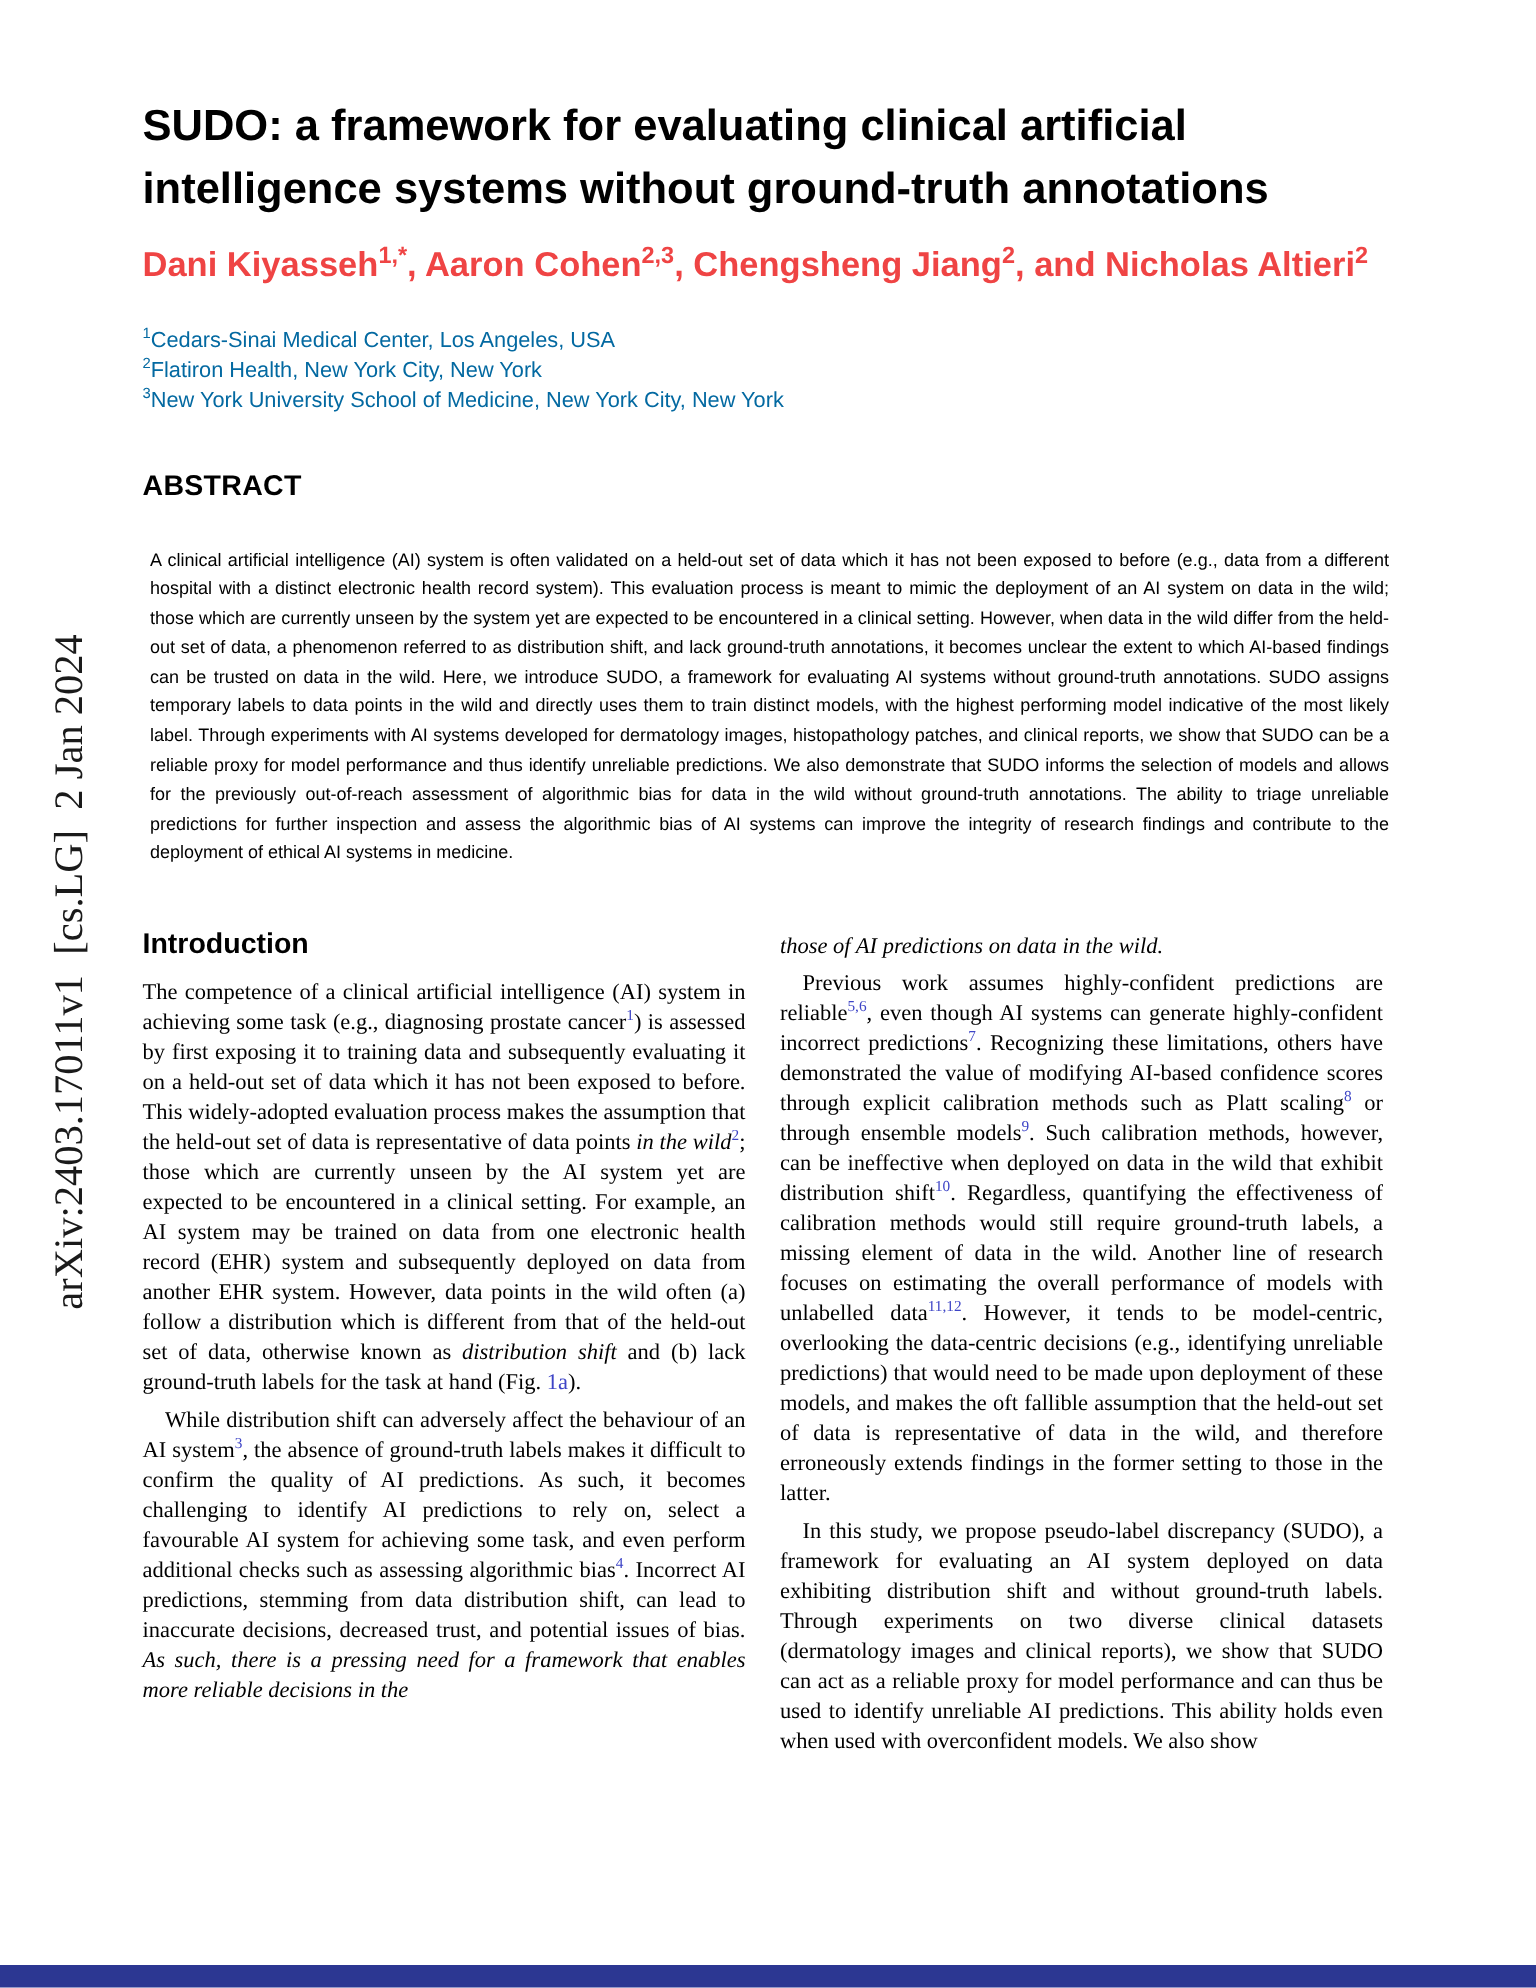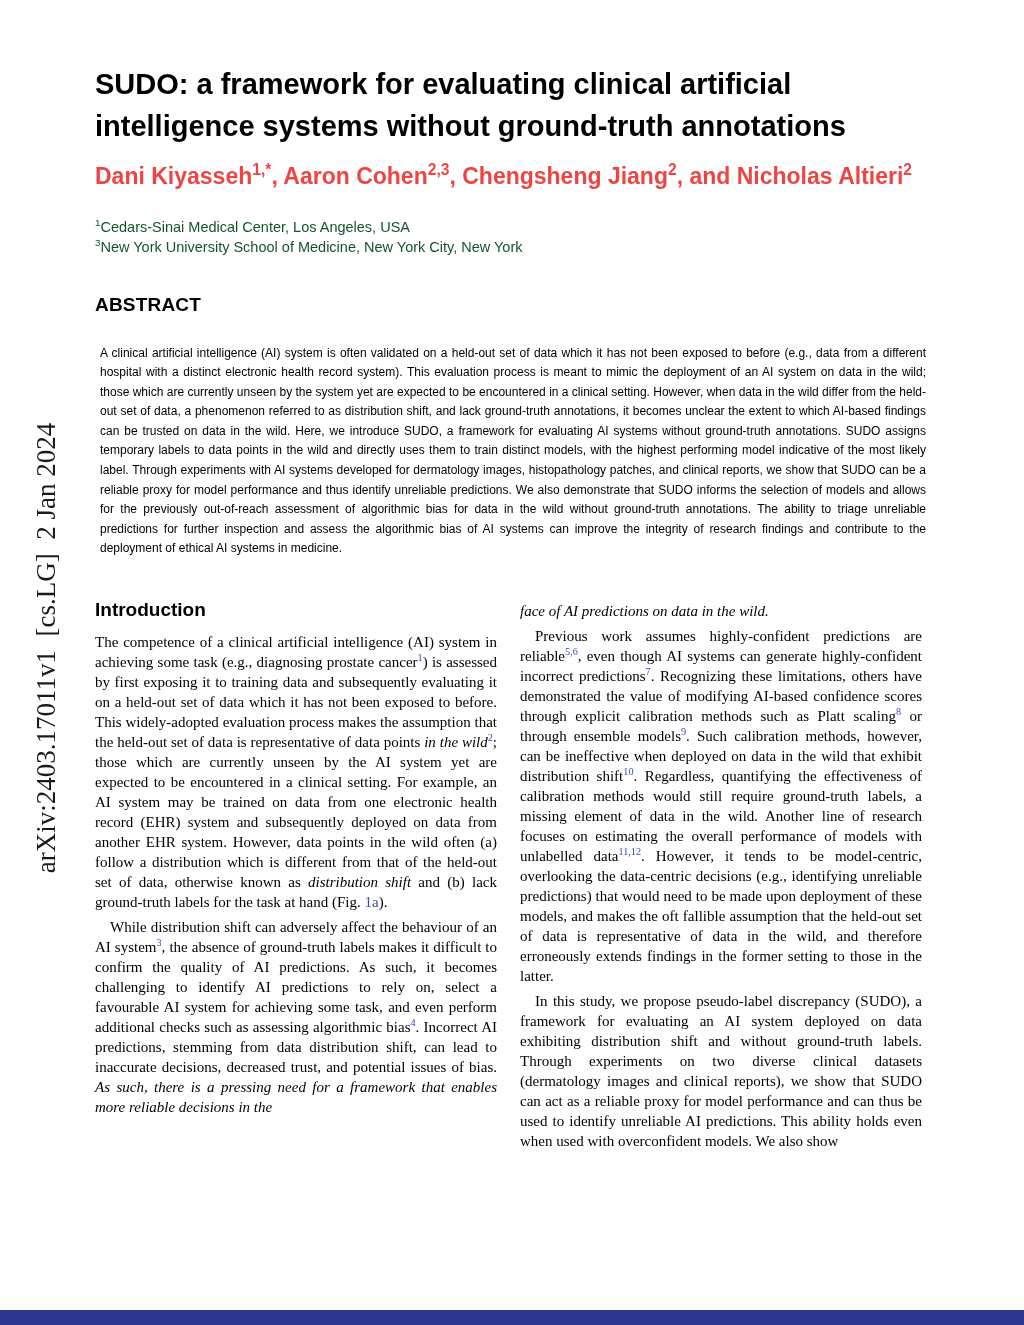--- a/index.html
+++ b/index.html
@@ -34,21 +34,21 @@
     margin-top:15px;
     font-size:23px;
     font-weight:bold;
     color:#ef4444;
   }
   .authors sup{font-weight:bold;}
   .affiliations{
     margin-top:27px;
     font-size:14.5px;
     line-height:20px;
-    color:#14532d;
+    color:#0369a1;
   }
   h2.abstract-heading{
     margin:37px 0 0 0;
     font-size:19px;
     font-weight:bold;
     letter-spacing:.2px;
     color:#000;
   }
   p.abstract{
     margin:28px 0 0 5px;
@@ -110,35 +110,36 @@
 <body>
 
 <div class="content">
 
   <h1 class="title">SUDO: a framework for evaluating clinical artificial intelligence systems without ground-truth annotations</h1>
 
   <div class="authors">Dani Kiyasseh<sup>1,*</sup>, Aaron Cohen<sup>2,3</sup>, Chengsheng Jiang<sup>2</sup>, and Nicholas Altieri<sup>2</sup></div>
 
   <div class="affiliations">
     <div><sup>1</sup>Cedars-Sinai Medical Center, Los Angeles, USA</div>
+    <div><sup>2</sup>Flatiron Health, New York City, New York</div>
     <div><sup>3</sup>New York University School of Medicine, New York City, New York</div>
   </div>
 
   <h2 class="abstract-heading">ABSTRACT</h2>
 
   <p class="abstract">A clinical artificial intelligence (AI) system is often validated on a held-out set of data which it has not been exposed to before (e.g., data from a different hospital with a distinct electronic health record system). This evaluation process is meant to mimic the deployment of an AI system on data in the wild; those which are currently unseen by the system yet are expected to be encountered in a clinical setting. However, when data in the wild differ from the held-out set of data, a phenomenon referred to as distribution shift, and lack ground-truth annotations, it becomes unclear the extent to which AI-based findings can be trusted on data in the wild. Here, we introduce SUDO, a framework for evaluating AI systems without ground-truth annotations. SUDO assigns temporary labels to data points in the wild and directly uses them to train distinct models, with the highest performing model indicative of the most likely label. Through experiments with AI systems developed for dermatology images, histopathology patches, and clinical reports, we show that SUDO can be a reliable proxy for model performance and thus identify unreliable predictions. We also demonstrate that SUDO informs the selection of models and allows for the previously out-of-reach assessment of algorithmic bias for data in the wild without ground-truth annotations. The ability to triage unreliable predictions for further inspection and assess the algorithmic bias of AI systems can improve the integrity of research findings and contribute to the deployment of ethical AI systems in medicine.</p>
 
   <div class="columns">
     <div class="col">
       <h3 class="section-heading">Introduction</h3>
       <p class="body-par">The competence of a clinical artificial intelligence (AI) system in achieving some task (e.g., diagnosing prostate cancer<sup class="cite">1</sup>) is assessed by first exposing it to training data and subsequently evaluating it on a held-out set of data which it has not been exposed to before. This widely-adopted evaluation process makes the assumption that the held-out set of data is representative of data points <i>in the wild</i><sup class="cite">2</sup>; those which are currently unseen by the AI system yet are expected to be encountered in a clinical setting. For example, an AI system may be trained on data from one electronic health record (EHR) system and subsequently deployed on data from another EHR system. However, data points in the wild often (a) follow a distribution which is different from that of the held-out set of data, otherwise known as <i>distribution shift</i> and (b) lack ground-truth labels for the task at hand (Fig. <span class="cite">1a</span>).</p>
       <p class="body-par indent">While distribution shift can adversely affect the behaviour of an AI system<sup class="cite">3</sup>, the absence of ground-truth labels makes it difficult to confirm the quality of AI predictions. As such, it becomes challenging to identify AI predictions to rely on, select a favourable AI system for achieving some task, and even perform additional checks such as assessing algorithmic bias<sup class="cite">4</sup>. Incorrect AI predictions, stemming from data distribution shift, can lead to inaccurate decisions, decreased trust, and potential issues of bias. <i>As such, there is a pressing need for a framework that enables more reliable decisions in the</i></p>
     </div>
     <div class="col">
-      <p class="body-par cont"><i>face of AI predictions on data in the wild.</i></p>
+      <p class="body-par cont"><i>those of AI predictions on data in the wild.</i></p>
       <p class="body-par indent">Previous work assumes highly-confident predictions are reliable<sup class="cite">5,6</sup>, even though AI systems can generate highly-confident incorrect predictions<sup class="cite">7</sup>. Recognizing these limitations, others have demonstrated the value of modifying AI-based confidence scores through explicit calibration methods such as Platt scaling<sup class="cite">8</sup> or through ensemble models<sup class="cite">9</sup>. Such calibration methods, however, can be ineffective when deployed on data in the wild that exhibit distribution shift<sup class="cite">10</sup>. Regardless, quantifying the effectiveness of calibration methods would still require ground-truth labels, a missing element of data in the wild. Another line of research focuses on estimating the overall performance of models with unlabelled data<sup class="cite">11,12</sup>. However, it tends to be model-centric, overlooking the data-centric decisions (e.g., identifying unreliable predictions) that would need to be made upon deployment of these models, and makes the oft fallible assumption that the held-out set of data is representative of data in the wild, and therefore erroneously extends findings in the former setting to those in the latter.</p>
       <p class="body-par indent">In this study, we propose pseudo-label discrepancy (SUDO), a framework for evaluating an AI system deployed on data exhibiting distribution shift and without ground-truth labels. Through experiments on two diverse clinical datasets (dermatology images and clinical reports), we show that SUDO can act as a reliable proxy for model performance and can thus be used to identify unreliable AI predictions. This ability holds even when used with overconfident models. We also show</p>
     </div>
   </div>
 
 </div>
 
 <div class="arxiv-watermark">arXiv:2403.17011v1  [cs.LG]  2 Jan 2024</div>
 
 <div class="footer-bar" style="background: rgb(44, 55, 146);"></div>

